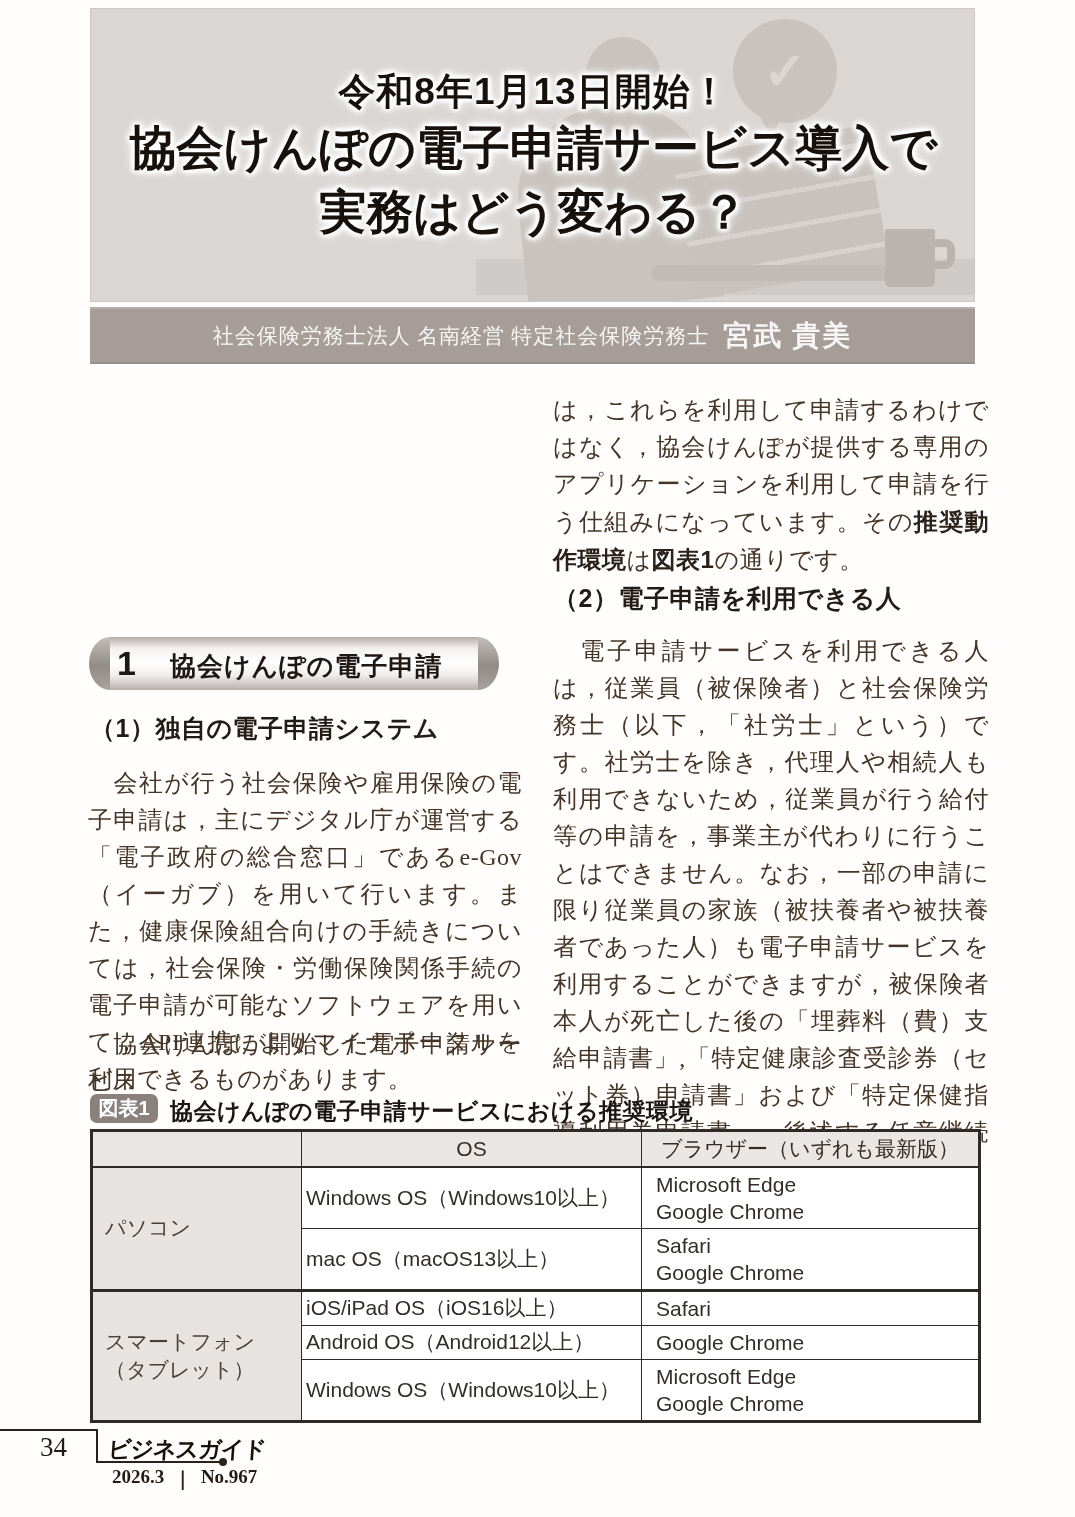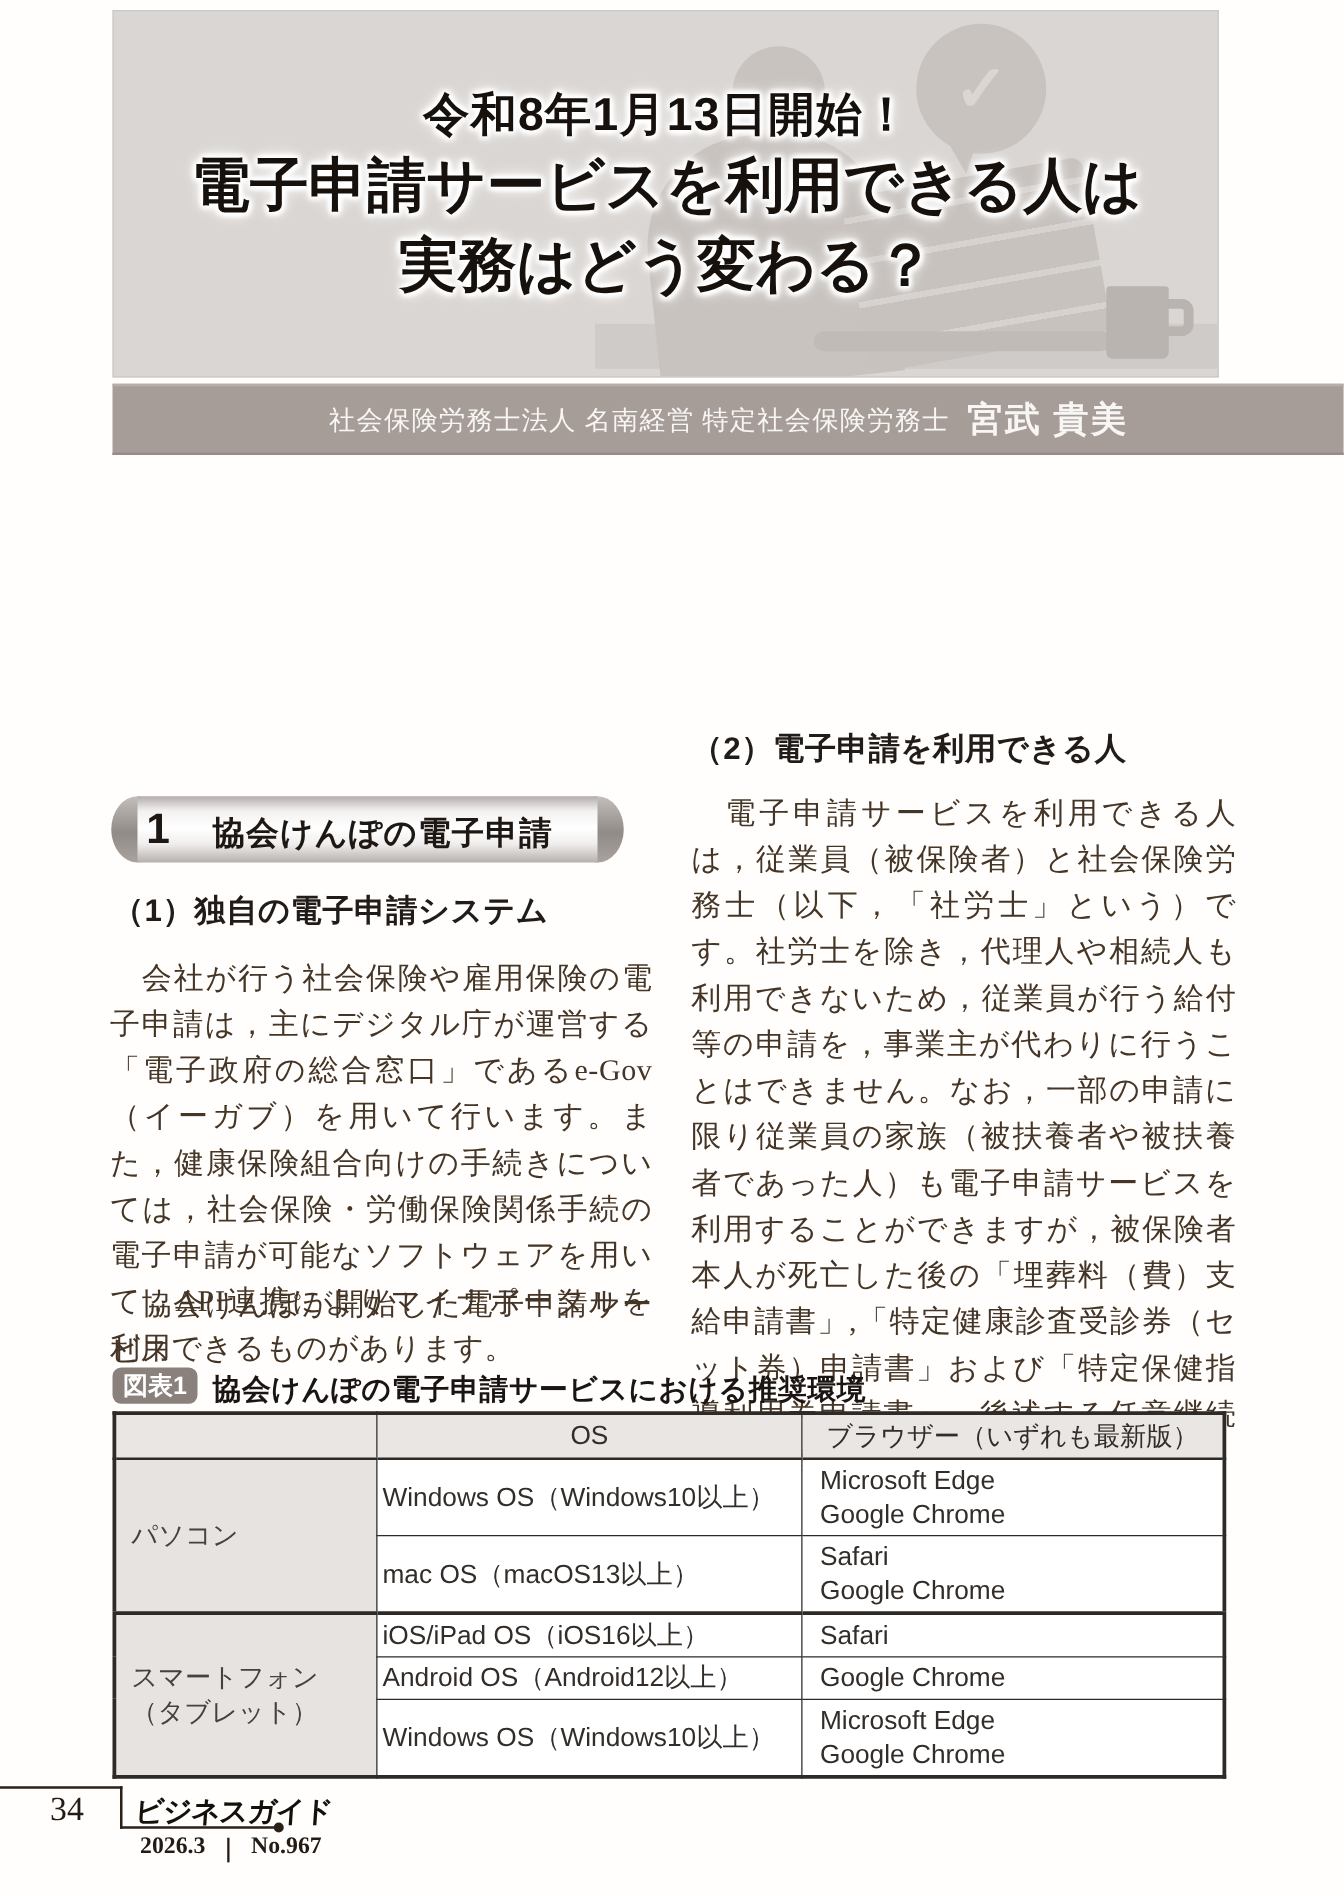--- a/index.html
+++ b/index.html
@@ -28,21 +28,21 @@
                 border:8px solid #b9b4b0; border-radius:0 10px 10px 0; border-left:none; }
   .hero-text { position:absolute; left:0; width:885px; text-align:center;
                font-family:"Liberation Sans",sans-serif; font-weight:700; color:#17110d;
                text-shadow:0 0 3px #fff,0 0 6px #fff,0 0 10px #fff,2px 2px 4px #fff,
                            -2px 2px 4px #fff,2px -2px 4px #fff,-2px -2px 4px #fff,0 0 14px #fff; }
   .hero-kicker { top:58px; font-size:37px; letter-spacing:1px; }
   .hero-title1 { top:108px; font-size:47px; letter-spacing:0; }
   .hero-title2 { top:172px; font-size:47px; }
 
   
-  .author-bar { position:absolute; left:90px; top:307px; width:986px; height:57px; background:#a79d98;
+  .author-bar { position:absolute; left:90px; top:307px; width:885px; height:57px; background:#a79d98;
                 border-top:2px solid #b7aeaa; border-bottom:2px solid #968c88;
                 display:flex; align-items:center; justify-content:center; gap:14px; color:#f8f6f5; }
   .author-affil { font-size:21px; letter-spacing:1px; }
   .author-name { font-size:28px; font-weight:700; letter-spacing:2px; }
 
   
   .para { position:absolute; font-size:24px; line-height:37px; color:#453526;
           text-align:justify; text-justify:inter-character; letter-spacing:0.5px; }
   .p-intro { left:88px; top:392px; width:434px; }
   .p-sub1  { left:88px; top:765px; width:434px; }
@@ -111,21 +111,21 @@
     <div class="illus person-head"></div>
     <div class="illus laptop-screen"></div>
     <div class="illus laptop-base"></div>
     <div class="illus check-bubble">
       <span class="check-glyph">✓</span>
     </div>
     <div class="illus check-bubble-tail"></div>
     <div class="illus mug-body"></div>
     <div class="illus mug-handle"></div>
     <div class="hero-text hero-kicker">令和8年1月13日開始！</div>
-    <div class="hero-text hero-title1">電子申請サービスを利用できる人は</div>
+    <div class="hero-text hero-title1">協会けんぽの電子申請サービス導入で</div>
     <div class="hero-text hero-title2">実務はどう変わる？</div>
   </div>
 
   <div class="author-bar">
     <span class="author-affil">社会保険労務士法人 名南経営 特定社会保険労務士</span>
     <span class="author-name">宮武 貴美</span>
   </div>
 
 
   <div class="section-pill">
@@ -133,20 +133,21 @@
     <div class="pill-cap pill-cap-right"></div>
     <div class="pill-bar"></div>
     <div class="pill-num">1</div>
     <div class="pill-label">協会けんぽの電子申請</div>
   </div>
 
   <div class="subhead subhead1">（1）独自の電子申請システム</div>
   <p class="para p-sub1">　会社が行う社会保険や雇用保険の電子申請は，主にデジタル庁が運営する「電子政府の総合窓口」であるe-Gov（イーガブ）を用いて行います。また，健康保険組合向けの手続きについては，社会保険・労働保険関係手続の電子申請が可能なソフトウェアを用いて，API連携によりマイナポータルを利用できるものがあります。</p>
   <p class="para p-split-left">　協会けんぽが開始した電子申請サービス</p>
 
+  <p class="para p-split-right"><span>は，これらを利用して申請するわけではなく，協会けんぽが提供する専用のアプリケーションを利用して申請を行う仕組みになっています。その</span><span class="bseg">推奨動作環境</span><span>は</span><span class="bseg">図表1</span><span>の通りです。</span></p>
 
   <div class="subhead subhead2">（2）電子申請を利用できる人</div>
   <p class="para p-sub2">　電子申請サービスを利用できる人は，従業員（被保険者）と社会保険労務士（以下，「社労士」という）です。社労士を除き，代理人や相続人も利用できないため，従業員が行う給付等の申請を，事業主が代わりに行うことはできません。なお，一部の申請に限り従業員の家族（被扶養者や被扶養者であった人）も電子申請サービスを利用することができますが，被保険者本人が死亡した後の「埋葬料（費）支給申請書」,「特定健康診査受診券（セット券）申請書」および「特定保健指導利用券申請書」，後述する任意継続被保険者関係の申請のみと</p>
 
   <div class="figure-caption-row">
     <div class="figure-badge">図表1</div>
     <div class="figure-caption">協会けんぽの電子申請サービスにおける推奨環境</div>
   </div>
 
   <table class="env">

